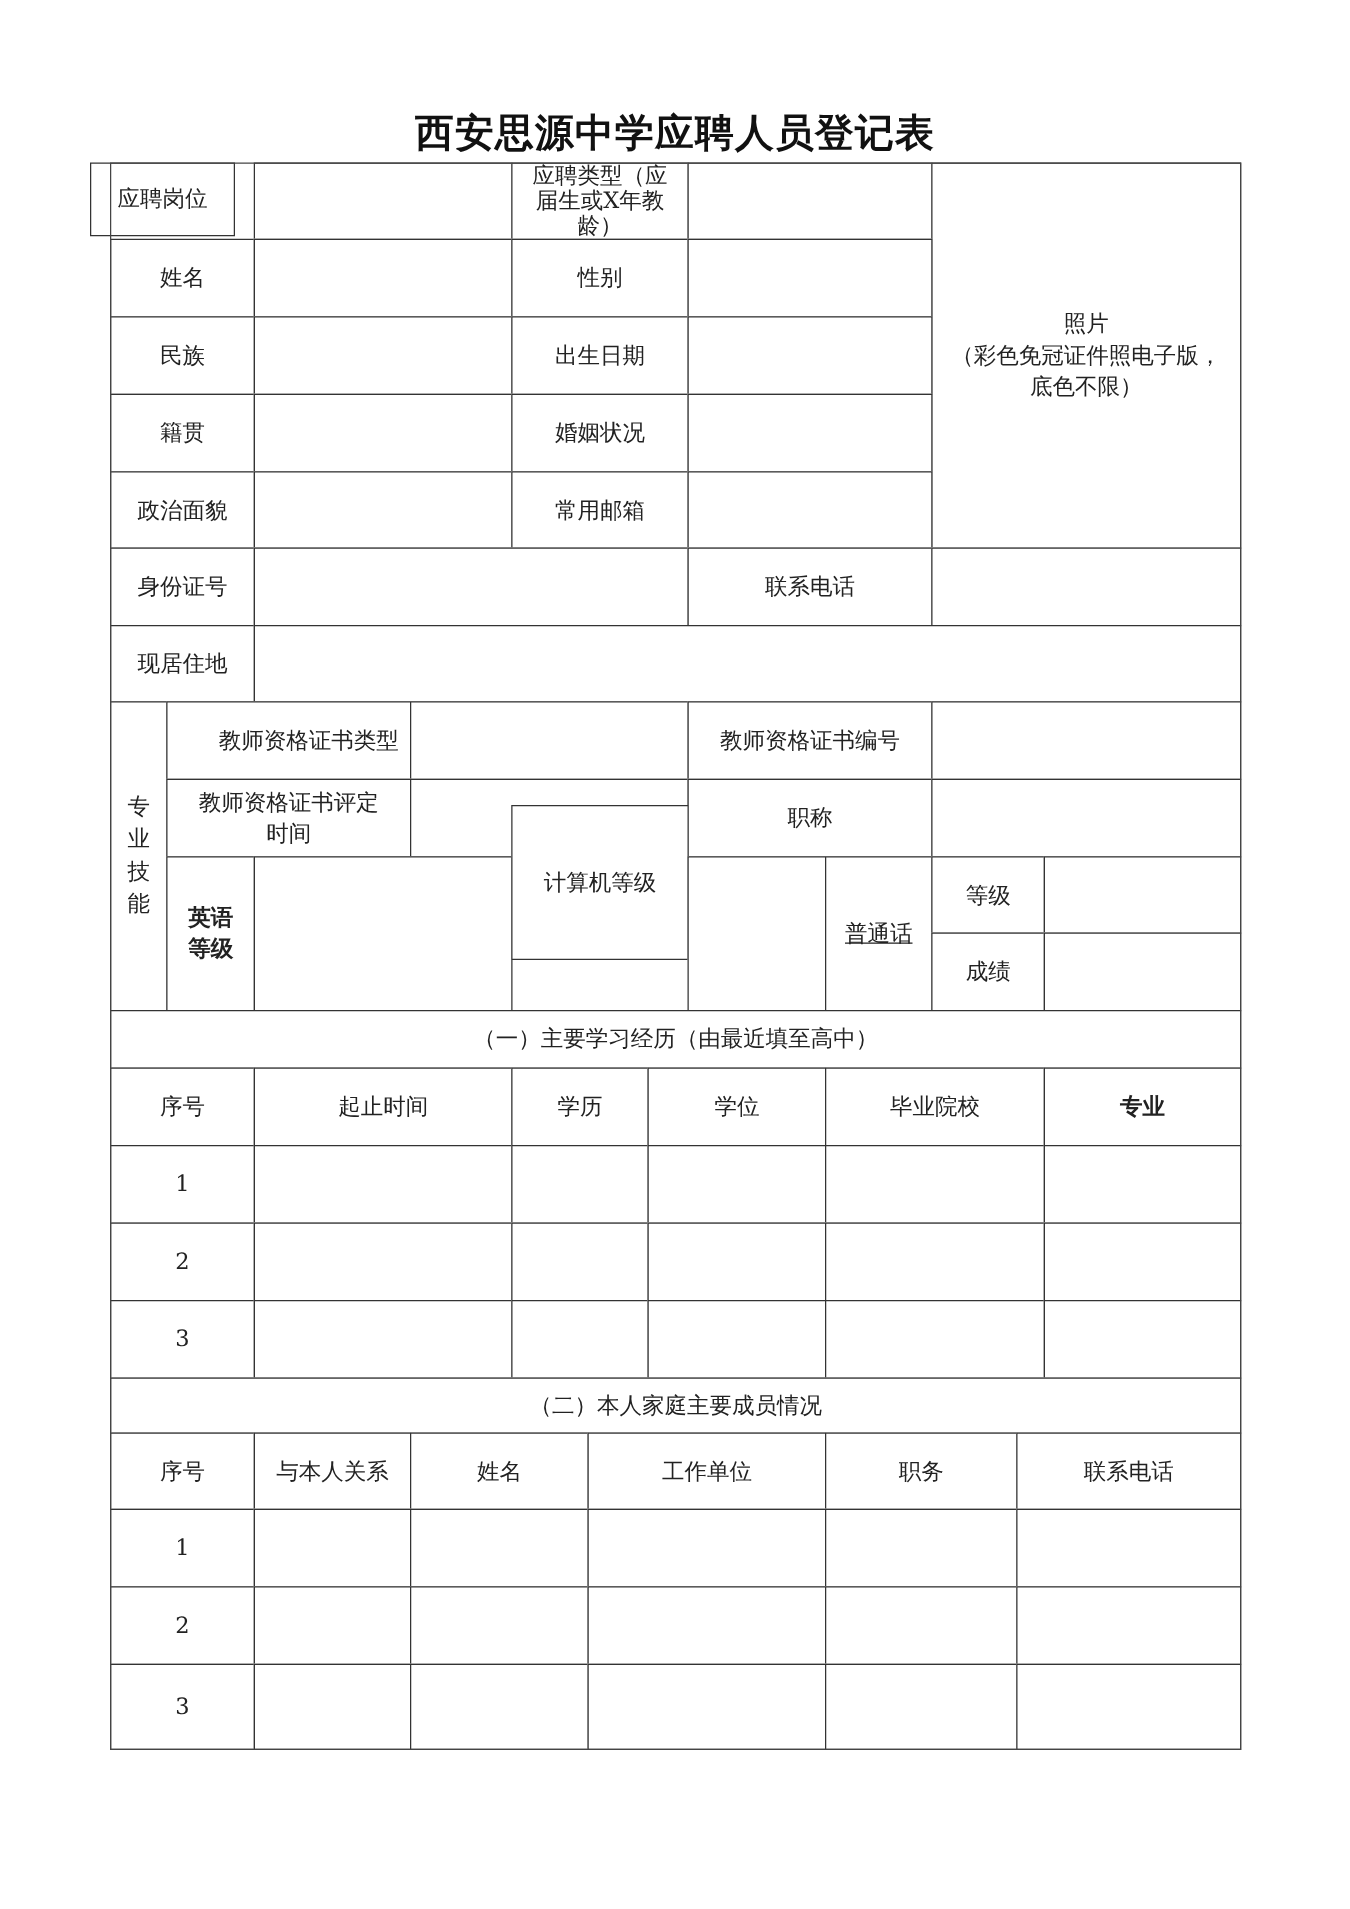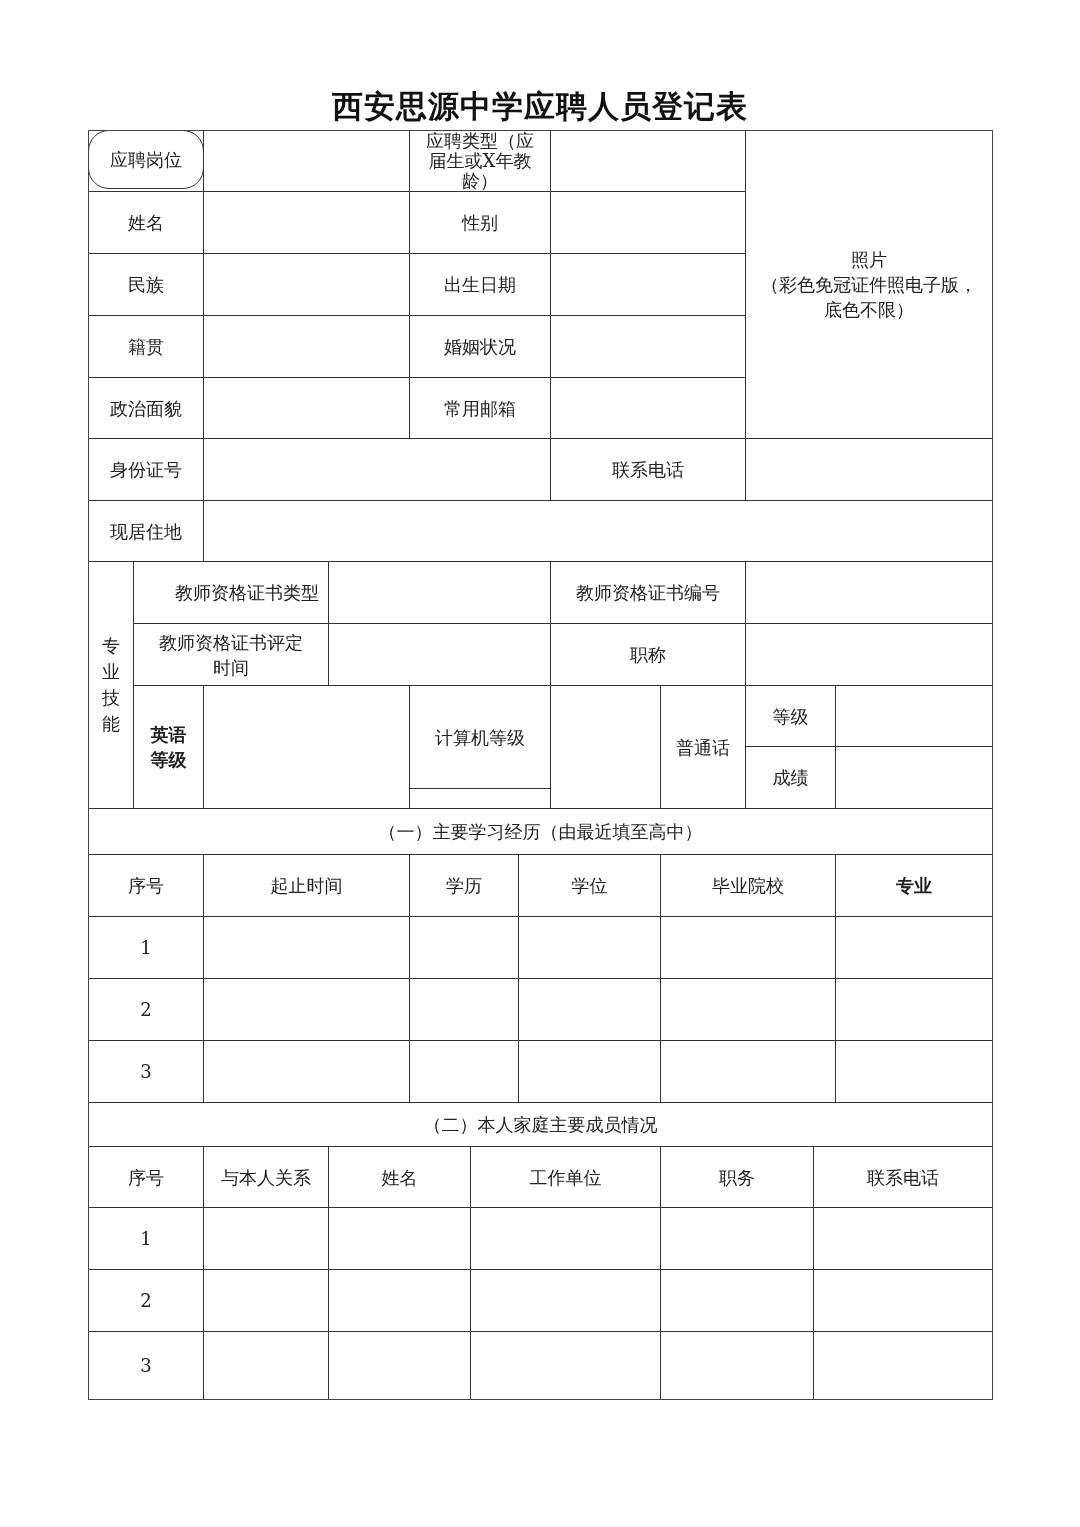--- a/index.html
+++ b/index.html
@@ -9,21 +9,21 @@
   .c.sm{font-size:18px;line-height:20px;}
   .c.vert{writing-mode:horizontal-tb;flex-direction:column;}
   .c.in{background:#fff;}
   .outer{position:absolute;left:88px;top:130px;width:905px;height:1270px;border:1.5px solid #444;box-sizing:border-box;pointer-events:none;}
 </style>
 </head>
 <body>
 
 <div class="title">西安思源中学应聘人员登记表</div>
 
-<div class="c" style="left:88px;top:130px;width:116px;height:59px;border-radius:21px;">应聘岗位</div>
+<div class="c" style="left:72px;top:130px;width:116px;height:59px;">应聘岗位</div>
 <div class="c in" style="left:203px;top:130px;width:207px;height:62px;"></div>
 <div class="c sm" style="left:409px;top:130px;width:142px;height:62px;padding:0 8px;">应聘类型（应届生或X年教龄）</div>
 <div class="c in" style="left:550px;top:130px;width:196px;height:62px;"></div>
 <div class="c vert" style="left:745px;top:130px;width:248px;height:309px;padding:0 10px;">
   <span>照片</span>
   <span>（彩色免冠证件照电子版，底色不限）</span>
 </div>
 
 <div class="c" style="left:88px;top:191px;width:116px;height:63px;">姓名</div>
 <div class="c in" style="left:203px;top:191px;width:207px;height:63px;"></div>
@@ -60,23 +60,23 @@
 <div class="c" style="left:550px;top:561px;width:196px;height:63px;">教师资格证书编号</div>
 <div class="c in" style="left:745px;top:561px;width:248px;height:63px;"></div>
 
 <div class="c" style="left:133px;top:623px;width:196px;height:63px;padding:0 18px;">教师资格证书评定时间</div>
 <div class="c in" style="left:328px;top:623px;width:223px;height:63px;"></div>
 <div class="c" style="left:550px;top:623px;width:196px;height:63px;">职称</div>
 <div class="c in" style="left:745px;top:623px;width:248px;height:63px;"></div>
 
 <div class="c" style="left:133px;top:685px;width:71px;height:124px;padding:0 16px;font-weight:bold;">英语等级</div>
 <div class="c in" style="left:203px;top:685px;width:207px;height:124px;"></div>
-<div class="c" style="left:409px;top:685px;width:142px;height:104px;">计算机等级</div>
+<div class="c" style="left:409px;top:644px;width:142px;height:124px;">计算机等级</div>
 <div class="c in" style="left:550px;top:685px;width:111px;height:124px;"></div>
-<div class="c" style="left:660px;top:685px;width:86px;height:124px;">普通话</div>
+<div class="c" style="left:660px;top:685px;width:86px;height:124px;text-decoration:underline;">普通话</div>
 <div class="c" style="left:745px;top:685px;width:91px;height:62px;">等级</div>
 <div class="c in" style="left:835px;top:685px;width:158px;height:62px;"></div>
 <div class="c" style="left:745px;top:746px;width:91px;height:63px;">成绩</div>
 <div class="c in" style="left:835px;top:746px;width:158px;height:63px;"></div>
 
 <div class="c" style="left:88px;top:808px;width:905px;height:47px;">（一）主要学习经历（由最近填至高中）</div>
 <div class="c" style="left:88px;top:854px;width:116px;height:63px;">序号</div>
 <div class="c" style="left:203px;top:854px;width:207px;height:63px;">起止时间</div>
 <div class="c" style="left:409px;top:854px;width:110px;height:63px;">学历</div>
 <div class="c" style="left:518px;top:854px;width:143px;height:63px;">学位</div>

